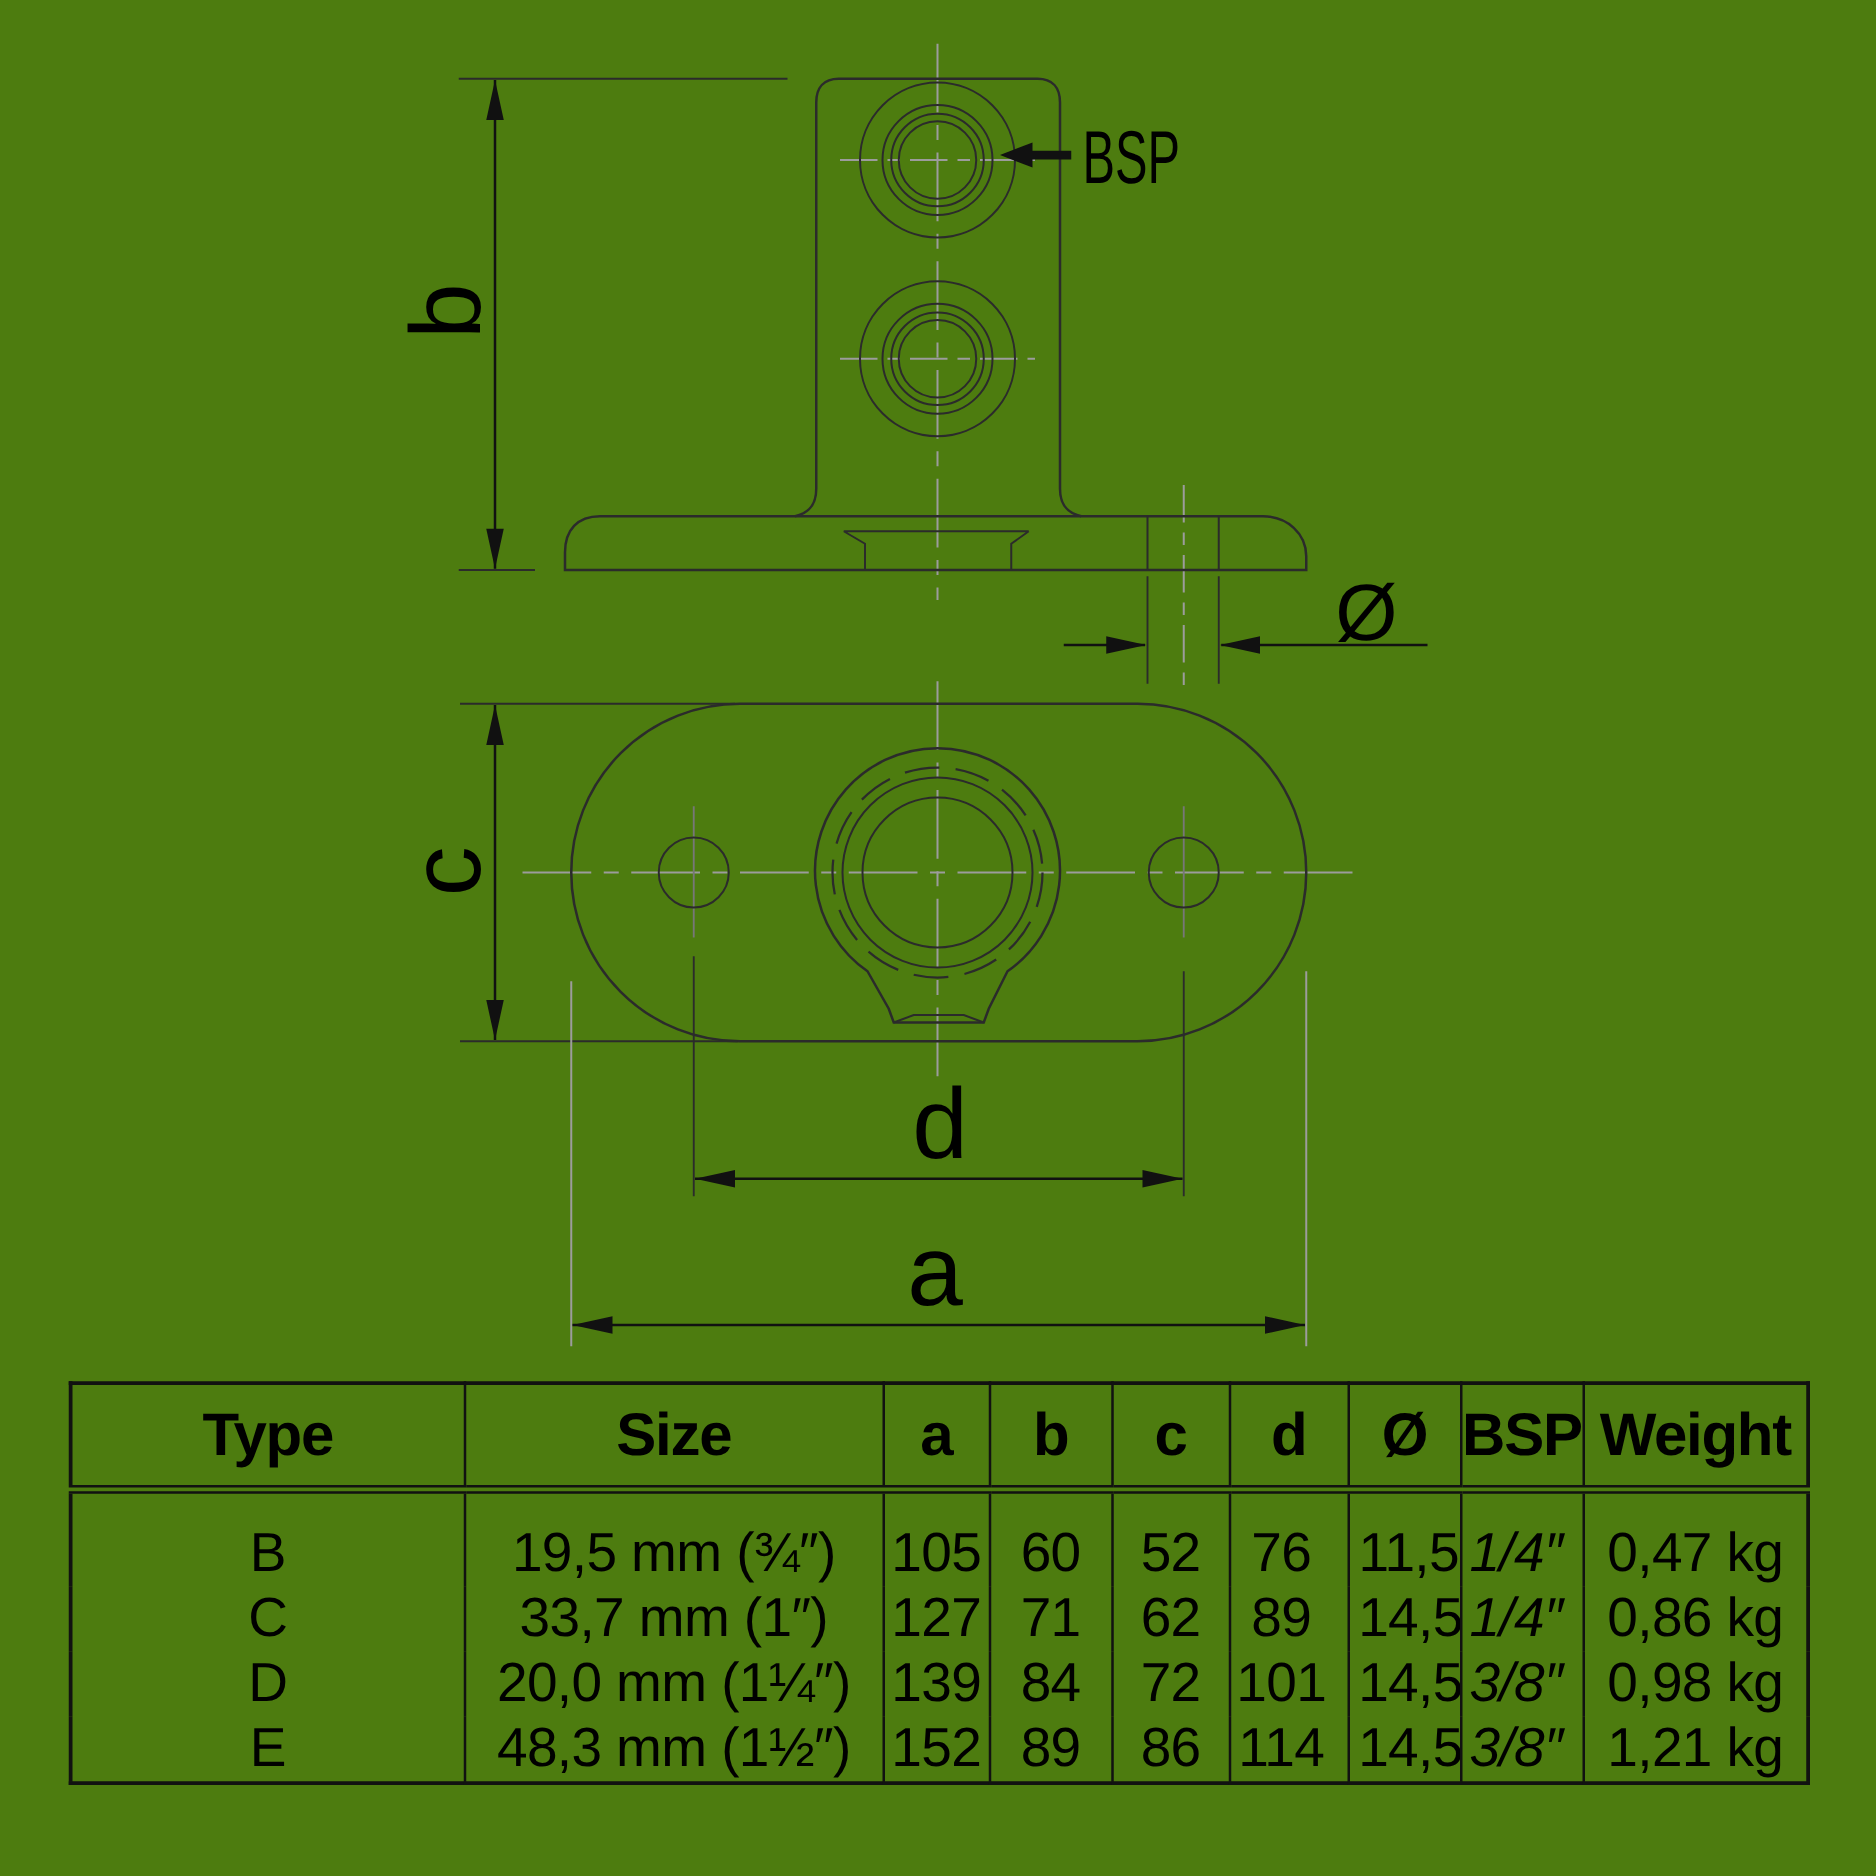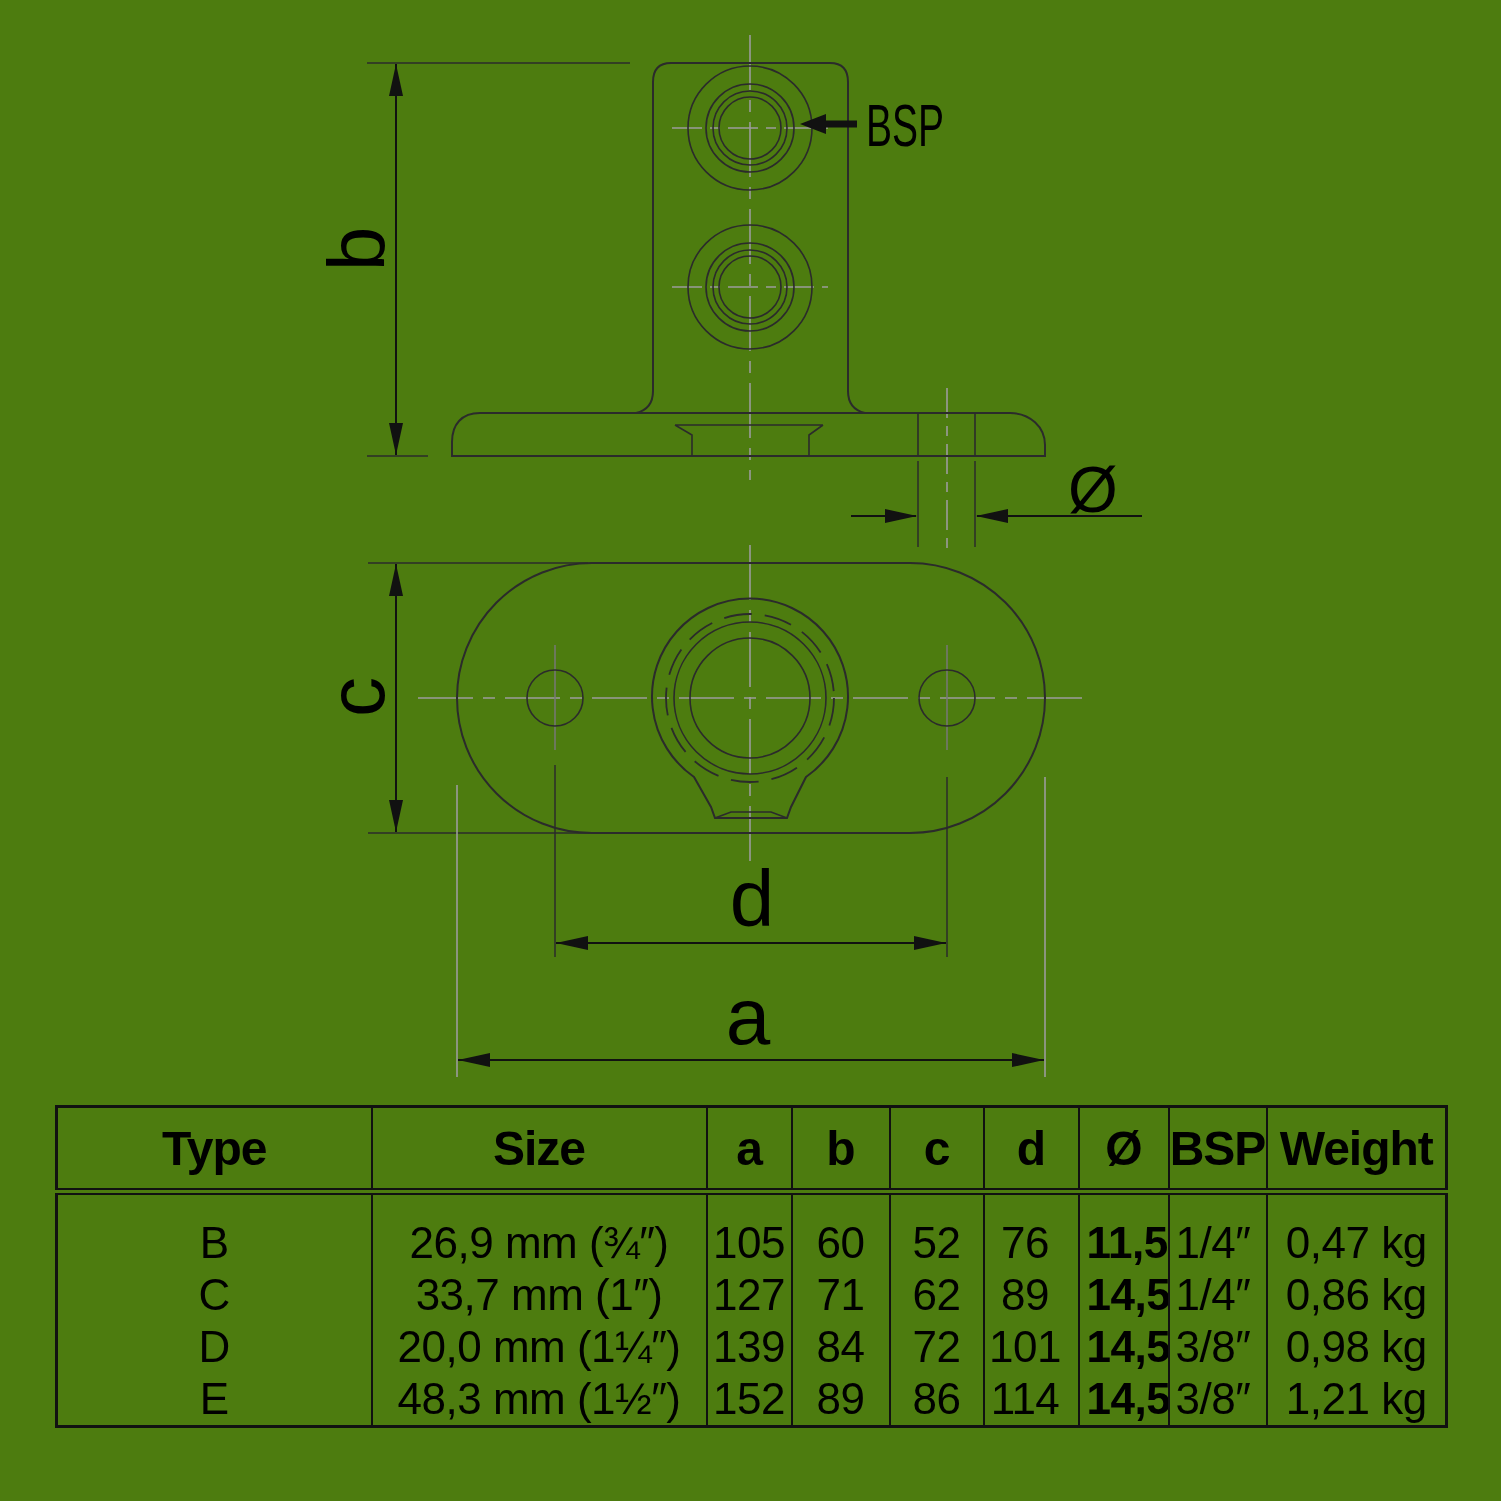--- a/index.html
+++ b/index.html
@@ -12,22 +12,22 @@
   table.spec{width:100%;height:100%;border-collapse:collapse;border:3px solid #111;
              table-layout:fixed;font-family:"Liberation Sans",sans-serif;}
   table.spec th{border-bottom:7px double #111;font-size:48px;font-weight:bold;
                 letter-spacing:-1px;height:80px;padding:0;}
   table.spec th,table.spec td{border-left:2px solid #14532d;border-right:2px solid #111;
                 white-space:nowrap;overflow:hidden;margin-left:24px;}
   table.spec td{font-size:44px;letter-spacing:-0.5px;height:52px;padding:0;text-align:center;}
   tr.first-data td{padding-top:22px;}
   tr.filler td{height:auto;}
   .col-d-cell{text-align:right;padding-right:12px !important;}
-  .col-dia-cell{text-align:right;padding-left:7px !important;font-weight:bold;}
-  .col-bsp-cell{text-align:left !important;padding-left:6px !important;}
+  .col-dia-cell{text-align:right;padding-left:7px !important;}
+  .col-bsp-cell{text-align:left !important;padding-left:6px !important;font-style:italic;}
 
   
   .outline{fill:none;stroke:#2b2b2b;stroke-width:2px;}
   .thin{fill:none;stroke:#2b2b2b;stroke-width:1.6px;}
   .dashedc{fill:none;stroke:#2b2b2b;stroke-width:1.8px;stroke-dasharray:28 13;}
   .cline{fill:none;stroke:#9c9c9c;stroke-width:1.6px;stroke-dasharray:55 10 12 10;}
   .cline-s{fill:none;stroke:#9c9c9c;stroke-width:1.6px;stroke-dasharray:30 8 10 8;}
   .bolt-cl{fill:none;stroke:#777;stroke-width:1.5px;}
   .ext{fill:none;stroke:#2b2b2b;stroke-width:1.5px;}
   .ext-gray{fill:none;stroke:#9c9c9c;stroke-width:1.6px;}
@@ -169,21 +169,21 @@
           <th>c</th>
           <th>d</th>
           <th>Ø</th>
           <th>BSP</th>
           <th>Weight</th>
         </tr>
       </thead>
       <tbody>
         <tr class="first-data">
           <td>B</td>
-          <td>26,9 mm (¾″)</td>
+          <td>19,5 mm (¾″)</td>
           <td>105</td>
           <td>60</td>
           <td>52</td>
           <td class="col-d-cell">76</td>
           <td class="col-dia-cell">11,5</td>
           <td class="col-bsp-cell">1/4″</td>
           <td>0,47 kg</td>
         </tr>
         <tr>
           <td>C</td>

